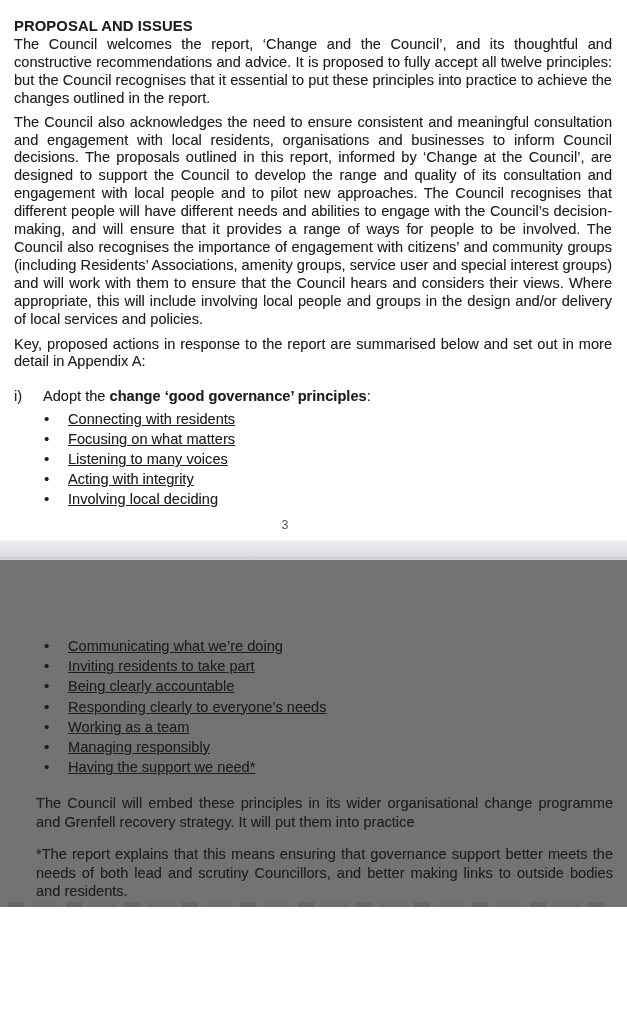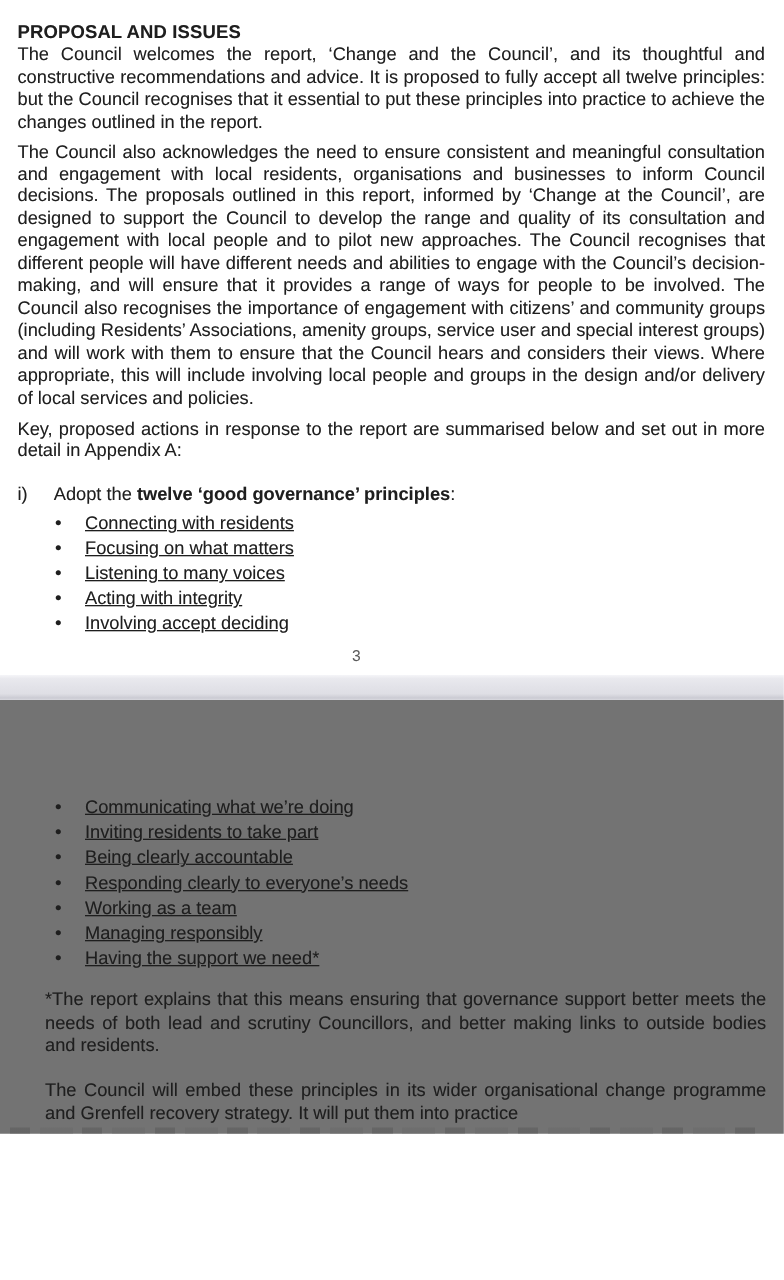--- a/index.html
+++ b/index.html
@@ -135,45 +135,45 @@
 <div class="doc">
 
   <section class="page page1">
     <h1 class="heading">PROPOSAL AND ISSUES</h1>
     <p class="para p1">The Council welcomes the report, ‘Change and the Council’, and its thoughtful and constructive recommendations and advice. It is proposed to fully accept all twelve principles: but the Council recognises that it essential to put these principles into practice to achieve the changes outlined in the report.</p>
     <p class="para p2">The Council also acknowledges the need to ensure consistent and meaningful consultation and engagement with local residents, organisations and businesses to inform Council decisions. The proposals outlined in this report, informed by ‘Change at the Council’, are designed to support the Council to develop the range and quality of its consultation and engagement with local people and to pilot new approaches. The Council recognises that different people will have different needs and abilities to engage with the Council’s decision-making, and will ensure that it provides a range of ways for people to be involved. The Council also recognises the importance of engagement with citizens’ and community groups (including Residents’ Associations, amenity groups, service user and special interest groups) and will work with them to ensure that the Council hears and considers their views. Where appropriate, this will include involving local people and groups in the design and/or delivery of local services and policies.</p>
     <p class="para p3">Key, proposed actions in response to the report are summarised below and set out in more detail in Appendix A:</p>
 
     <div class="list-item">
       <span class="marker">i)</span>
-      <span class="list-text"><span>Adopt the </span><b>twelve ‘good governance’ principles</b><span>:</span></span>
+      <span class="list-text"><span>Adopt the </span><b>change ‘good governance’ principles</b><span>:</span></span>
     </div>
 
     <ul class="bullets">
       <li>Connecting with residents</li>
       <li>Focusing on what matters</li>
       <li>Listening to many voices</li>
       <li>Acting with integrity</li>
-      <li>Involving accept deciding</li>
+      <li>Involving local deciding</li>
     </ul>
 
     <div class="page-number">3</div>
   </section>
 
   <div class="page-separator"></div>
 
   <section class="page page2">
     <ul class="bullets">
       <li>Communicating what we’re doing</li>
       <li>Inviting residents to take part</li>
       <li>Being clearly accountable</li>
       <li>Responding clearly to everyone’s needs</li>
       <li>Working as a team</li>
       <li>Managing responsibly</li>
       <li>Having the support we need*</li>
     </ul>
 
+    <p class="para closing">The Council will embed these principles in its wider organisational change programme and Grenfell recovery strategy. It will put them into practice</p>
     <p class="para footnote">*The report explains that this means ensuring that governance support better meets the needs of both lead and scrutiny Councillors, and better making links to outside bodies and residents.</p>
-    <p class="para closing">The Council will embed these principles in its wider organisational change programme and Grenfell recovery strategy. It will put them into practice</p>
     <div class="cutoff"></div>
   </section>
 
 </div>
 
 </body></html>

